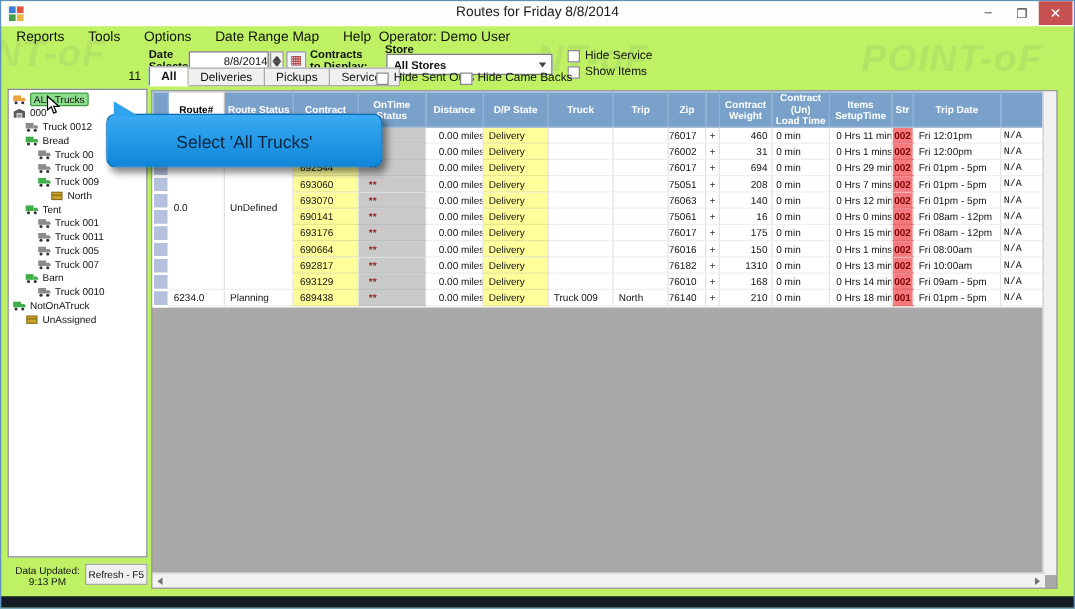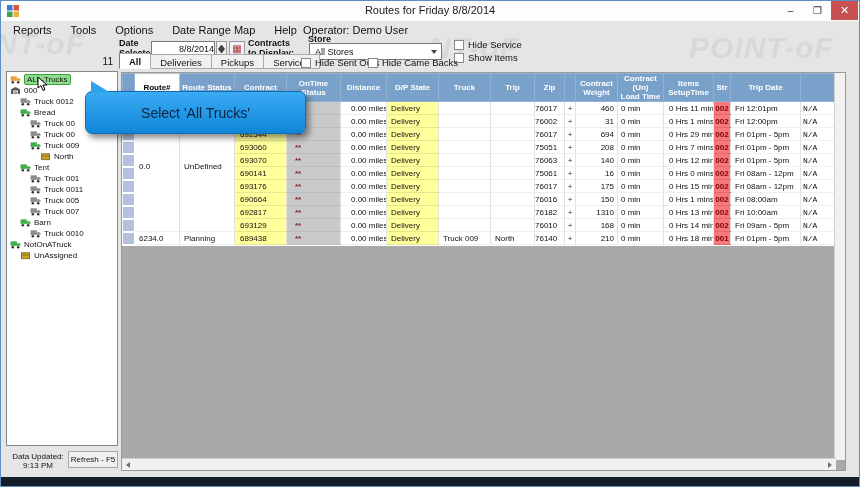--- a/index.html
+++ b/index.html
@@ -1,18 +1,18 @@
 <!DOCTYPE html>
 <html><head>
 <meta charset="utf-8">
 <style>
   * { box-sizing: border-box; margin: 0; padding: 0; }
   html,body { width:860px; height:487px; }
   body { font-family:"Liberation Sans", sans-serif; background:#fff; overflow:hidden; }
-  .screen { position:relative; width:860px; height:487px; background:#e5e5e5;
+  .screen { position:relative; width:860px; height:487px; background:#bef264;
             border:1px solid #5d8fc4; }
   .bottom-edge { position:absolute; left:0; right:0; bottom:0; height:9px; background:#141c26; }
 
   
   .titlebar { position:absolute; left:0; top:0; right:0; height:20px; background:#fdfdfd; }
   .app-icon { position:absolute; left:6px; top:4px; width:12px; height:12px; }
   .title { position:absolute; left:0; right:0; top:3px; text-align:center; font-size:11px; color:#1a1a1a; }
   .winbtns { position:absolute; right:1px; top:0; display:flex; }
   .winbtn { width:27px; height:19px; display:flex; align-items:center; justify-content:center;
             font-size:10px; color:#333; }
@@ -30,21 +30,21 @@
                 background:#fff; font-size:9px; padding:2px 0 0 4px; color:#111;text-align:right; }
   .spinner { position:absolute; left:215px; top:40px; width:11px; height:16px; border:1px solid #9a9a9a; background:#f0f0f0; }
   .spin-up, .spin-down { position:absolute; left:1px; width:7px; height:0; border-left:3.5px solid transparent; border-right:3.5px solid transparent; }
   .spin-up   { top:3px;  border-bottom:4px solid #444; }
   .spin-down { bottom:3px; border-top:4px solid #444; }
   .cal-btn { position:absolute; left:228px; top:40px; width:16px; height:16px; border:1px solid #9a9a9a;
              background:#eef3f8; font-size:10px; color:#b03030; text-align:center; line-height:14px; }
   .contracts-label { position:absolute; left:247px; top:37px; }
   .store-label { position:absolute; left:291px; top:33px;margin-left:16px; }
   .store-select { position:absolute; left:308px; top:42px; width:133px; height:17px; border:1px solid #7a7a7a;
-                  background:#fff; font-size:9px; padding:3px 0 0 5px; color:#111; }
+                  background:#fff; font-size:9px; padding:3px 0 0 5px; color:#111;font-weight:bold; }
   .store-arrow { position:absolute; right:4px; top:6px; width:0; height:0;
                  border-left:3.5px solid transparent; border-right:3.5px solid transparent; border-top:4px solid #444; }
   .cbrow { position:absolute; display:flex; align-items:center; gap:4px; font-size:9.5px; color:#111; }
   .cb { width:10px; height:10px; border:1px solid #8a8a8a; background:#fff; flex:none; }
   .cb-hide-service { left:453px; top:38px; }
   .cb-show-items   { left:453px; top:51px; }
   .cb-hide-sent    { left:300px; top:56px; }
   .cb-hide-came    { left:367px; top:56px; }
   .count { position:absolute; left:86px; top:55px; width:26px; text-align:right; font-size:10px; color:#111; }
 

